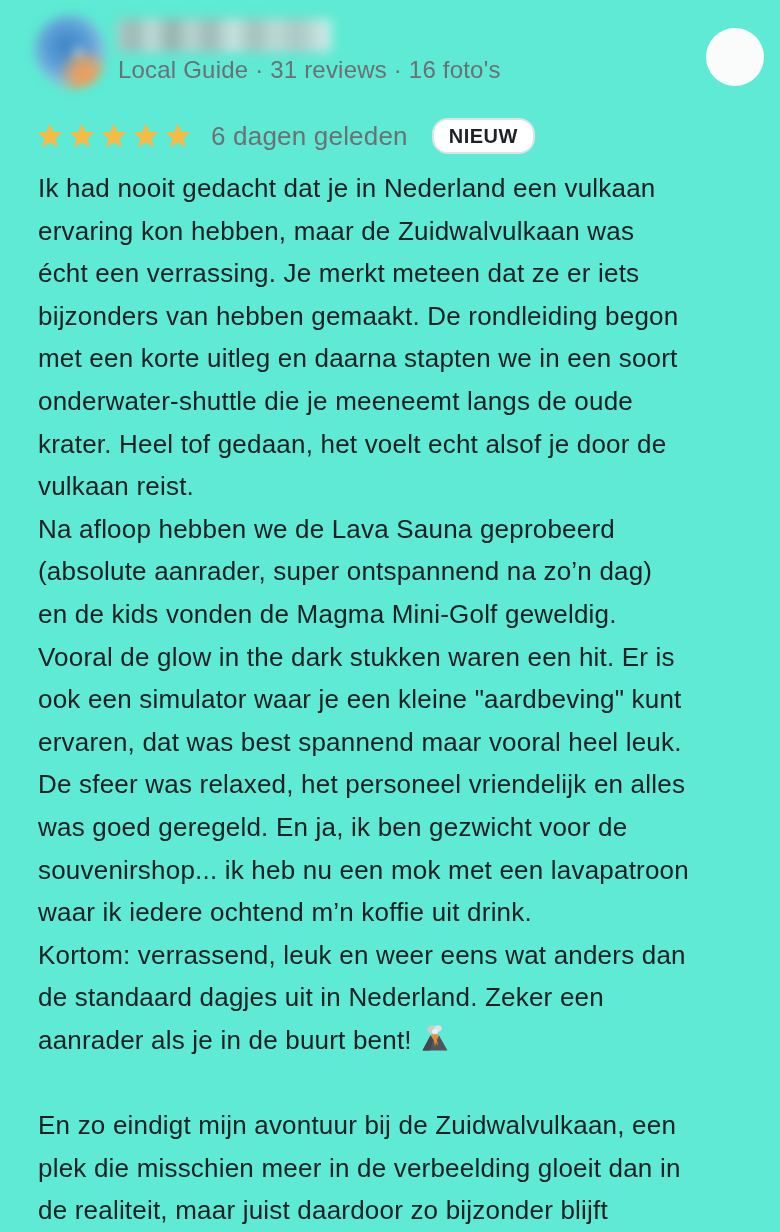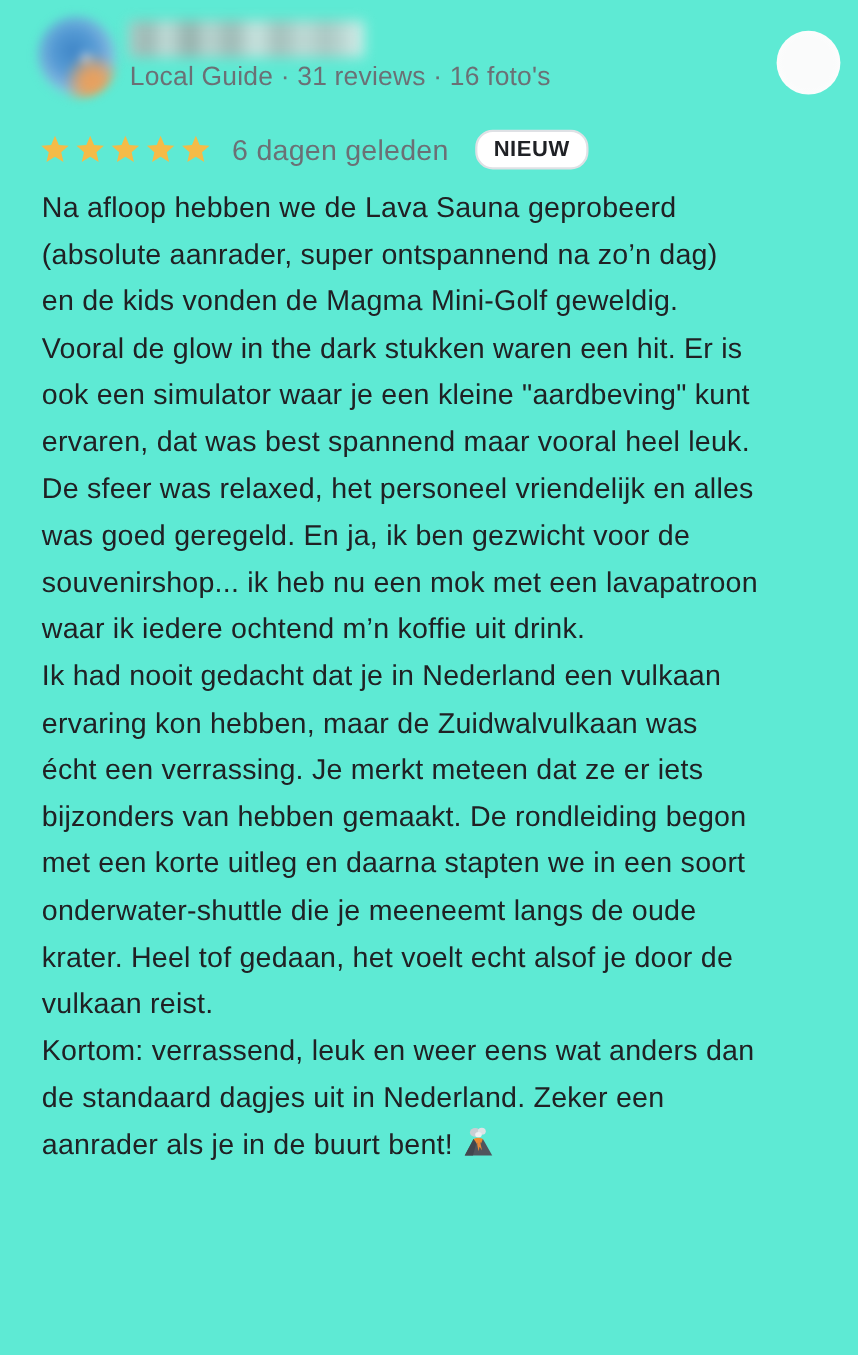--- a/index.html
+++ b/index.html
@@ -94,44 +94,47 @@
       </svg>
         <svg viewBox="0 0 24 24">
         <path fill="#f4bb48" d="M12 17.27L18.18 21l-1.64-7.03L22 9.24l-7.19-.61L12 2 9.19 8.63 2 9.24l5.46 4.73L5.82 21z"></path>
       </svg>
       </div>
     <div class="review-date">6 dagen geleden</div>
     <div class="new-badge">NIEUW</div>
   </div>
 
   <div class="review">
+    <p><span>Ik had nooit gedacht dat je in Nederland een vulkaan
+ervaring kon hebben, maar de Zuidwalvulkaan was
+écht een verrassing. Je merkt meteen dat ze er iets
+bijzonders van hebben gemaakt. De rondleiding begon
+met een korte uitleg en daarna stapten we in een soort
+onderwater-shuttle die je meeneemt langs de oude
+krater. Heel tof gedaan, het voelt echt alsof je door de
+vulkaan reist.</span></p>
     <p><span>Na afloop hebben we de Lava Sauna geprobeerd
 (absolute aanrader, super ontspannend na zo’n dag)
 en de kids vonden de Magma Mini-Golf geweldig.
 Vooral de glow in the dark stukken waren een hit. Er is
 ook een simulator waar je een kleine "aardbeving" kunt
 ervaren, dat was best spannend maar vooral heel leuk.
 De sfeer was relaxed, het personeel vriendelijk en alles
 was goed geregeld. En ja, ik ben gezwicht voor de
 souvenirshop... ik heb nu een mok met een lavapatroon
 waar ik iedere ochtend m’n koffie uit drink.</span></p>
-    <p><span>Ik had nooit gedacht dat je in Nederland een vulkaan
-ervaring kon hebben, maar de Zuidwalvulkaan was
-écht een verrassing. Je merkt meteen dat ze er iets
-bijzonders van hebben gemaakt. De rondleiding begon
-met een korte uitleg en daarna stapten we in een soort
-onderwater-shuttle die je meeneemt langs de oude
-krater. Heel tof gedaan, het voelt echt alsof je door de
-vulkaan reist.</span></p>
     <p><span>Kortom: verrassend, leuk en weer eens wat anders dan
 de standaard dagjes uit in Nederland. Zeker een
 aanrader als je in de buurt bent!</span><svg class="volcano" viewBox="0 0 30 28">
         <ellipse cx="12" cy="5.5" rx="4.8" ry="4" fill="#c9ced3"></ellipse>
         <ellipse cx="18" cy="4.5" rx="3.6" ry="3.2" fill="#dfe3e6"></ellipse>
         <ellipse cx="15" cy="7.5" rx="3" ry="2.5" fill="#eef0f2"></ellipse>
         <path d="M10.5 11.5 L2.5 26.5 L27.5 26.5 L19 11.5 Z" fill="#50555c"></path>
         <path d="M10.5 11.5 L2.5 26.5 L10 26.5 L13.5 13 Z" fill="#42474e"></path>
         <path d="M10.5 11.5 Q15 9.2 19 11.5 L17.3 15.5 L15.6 12.8 L13.6 16 L11.9 13.2 Z" fill="#ef8c34"></path>
         <path d="M14.4 12.5 L16.2 12.5 L18.2 22 L16 18.5 L15 22.5 L13.8 16.5 Z" fill="#ef8c34" opacity=".95"></path>
       </svg></p>
+    <p class="gap-before"><span>En zo eindigt mijn avontuur bij de Zuidwalvulkaan, een
+plek die misschien meer in de verbeelding gloeit dan in
+de realiteit, maar juist daardoor zo bijzonder blijft</span></p>
   </div>
 
 </div>
 
 </body></html>

